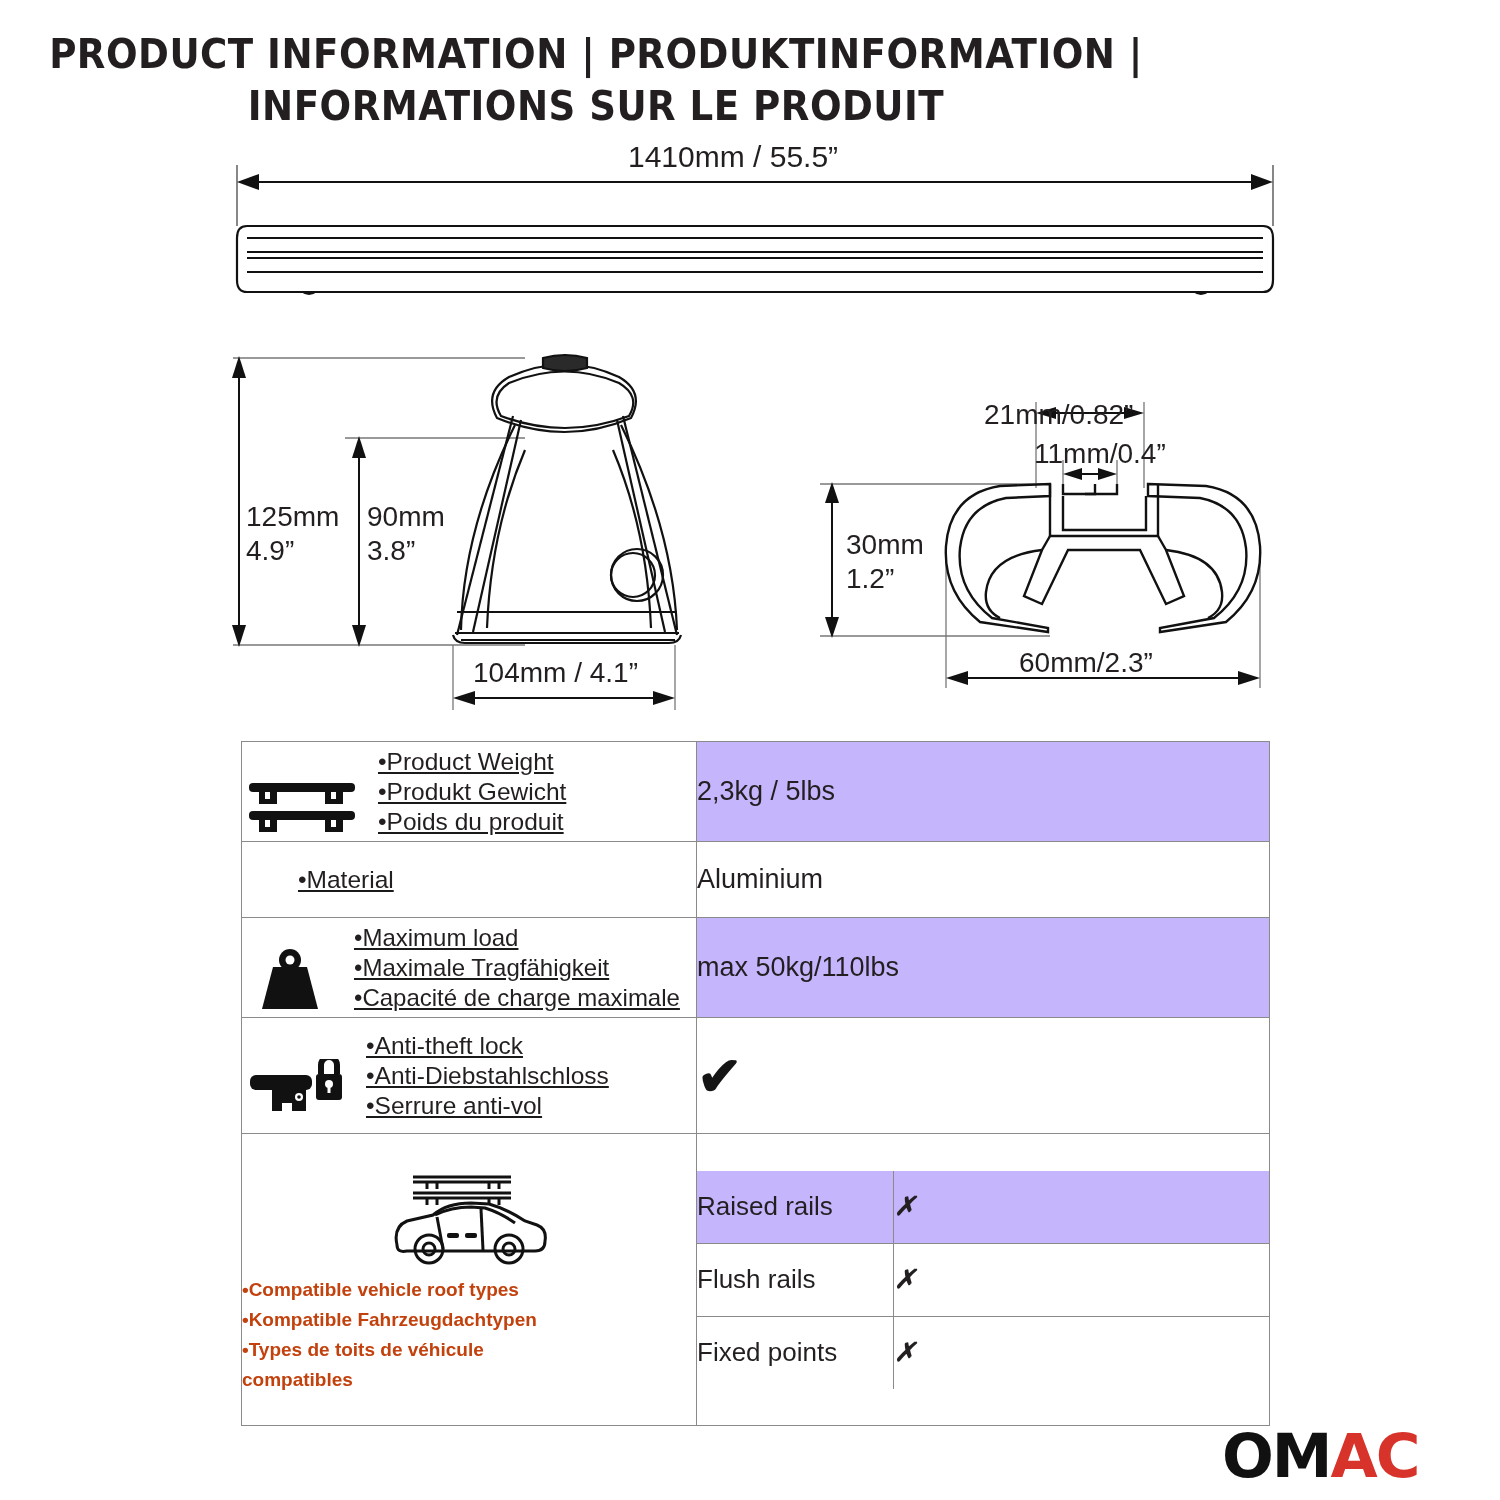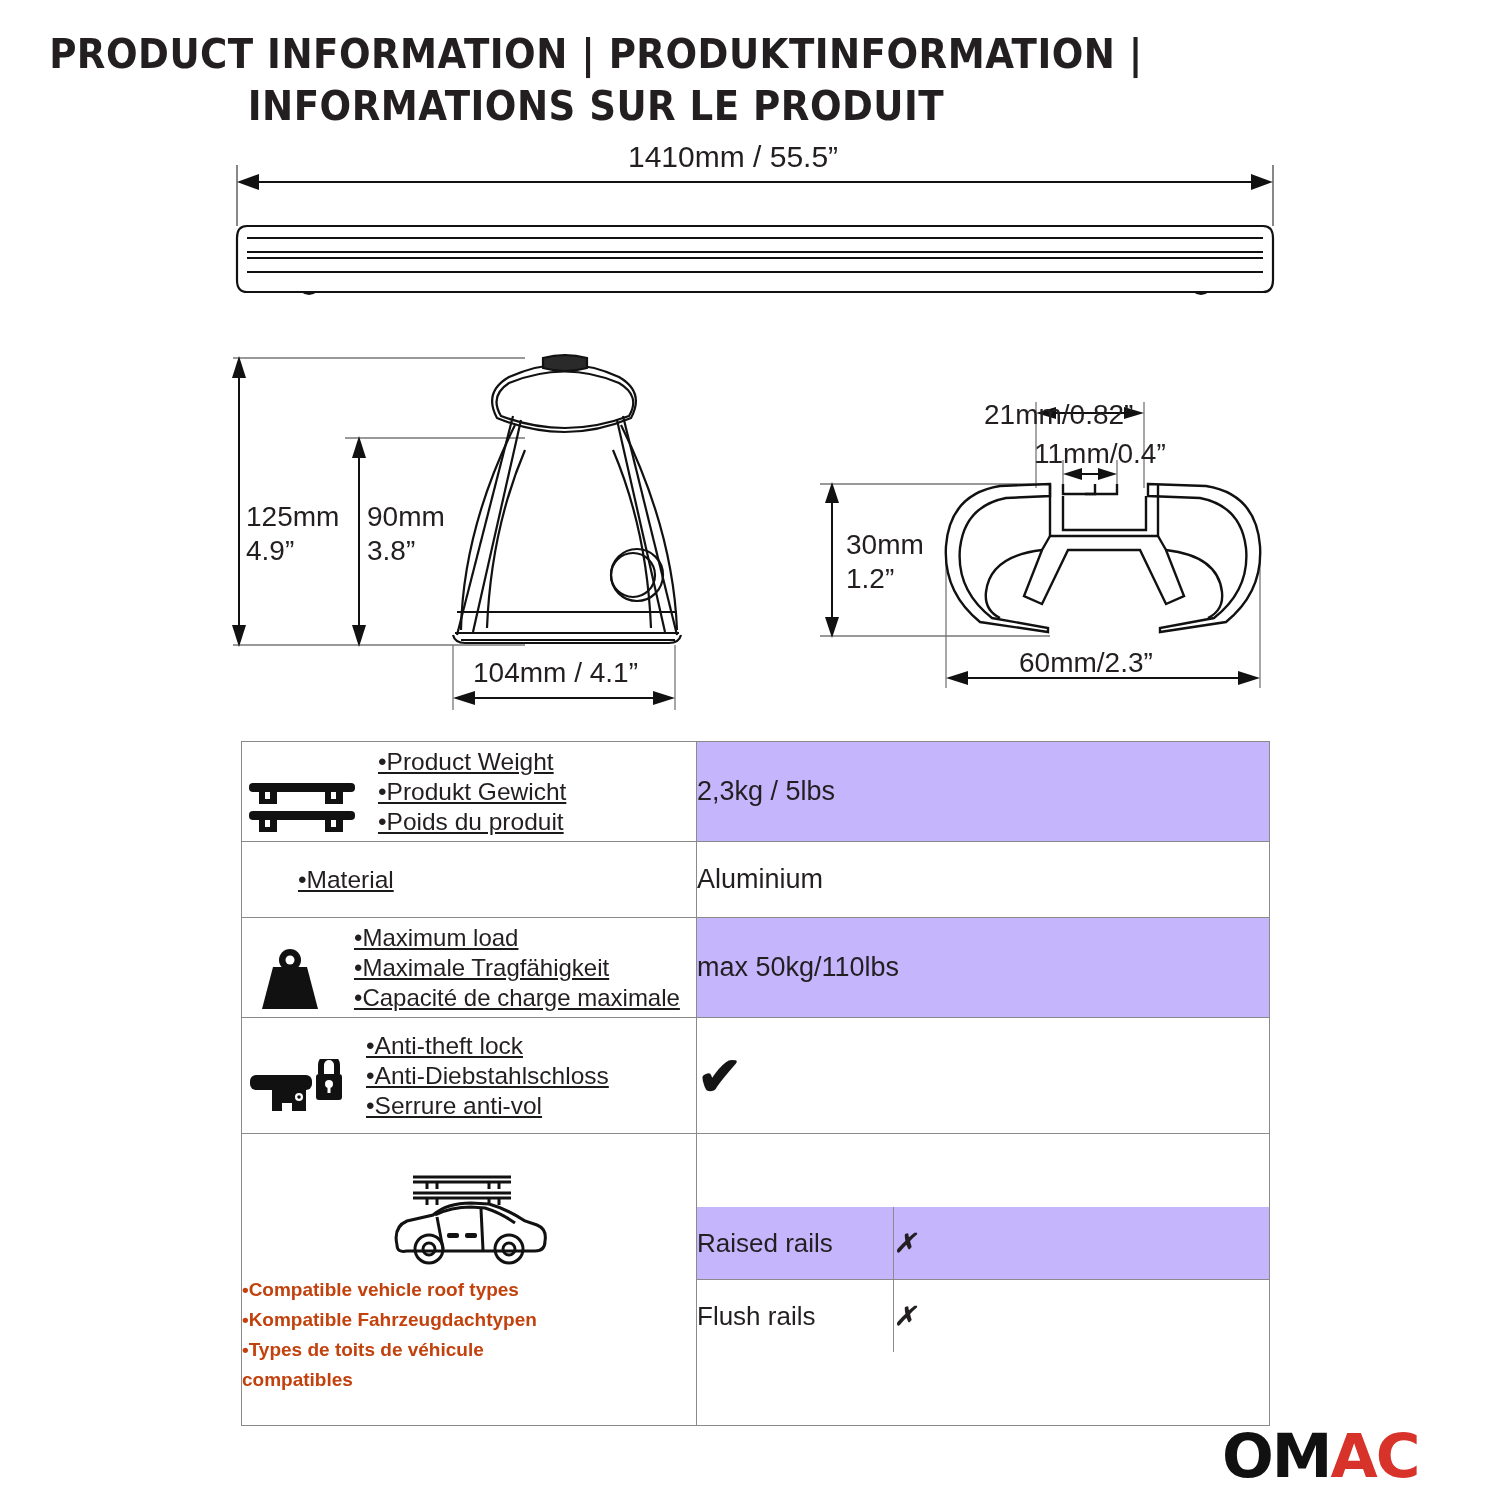--- a/index.html
+++ b/index.html
@@ -420,20 +420,24 @@
         <table id="roof-subtable">
           <tbody>
             <tr class="shaded">
               <td class="roof-name">Raised rails</td>
               <td class="roof-mark">✗</td>
             </tr>
             <tr>
               <td class="roof-name">Flush rails</td>
               <td class="roof-mark">✗</td>
             </tr>
+            <tr>
+              <td class="roof-name">Fixed points</td>
+              <td class="roof-mark">✗</td>
+            </tr>
           </tbody>
         </table>
       </td>
     </tr>
   </tbody>
 </table>
 
 <div id="logo">
   <span class="dark">OM</span><span class="red">AC</span>
 </div>

